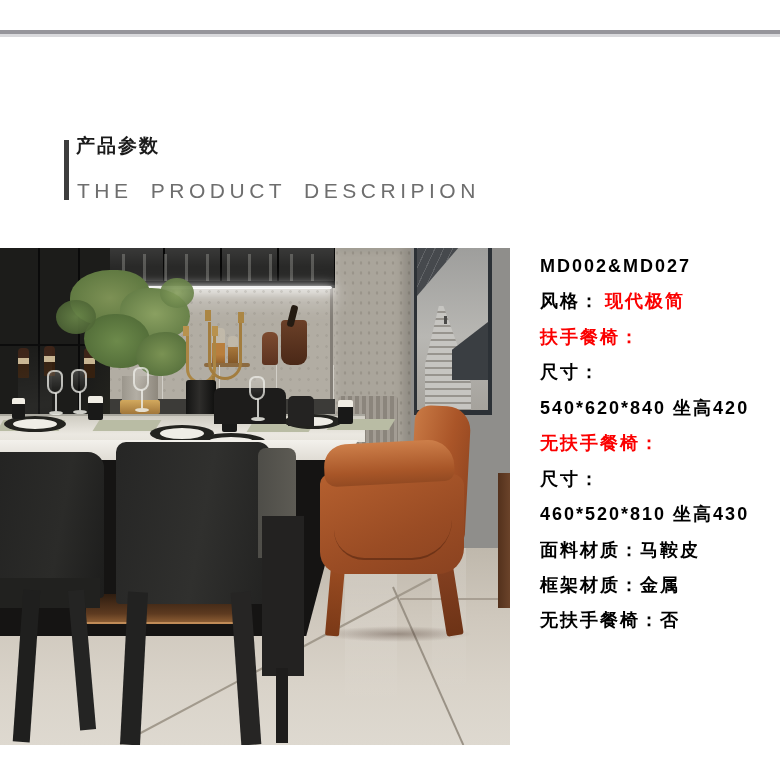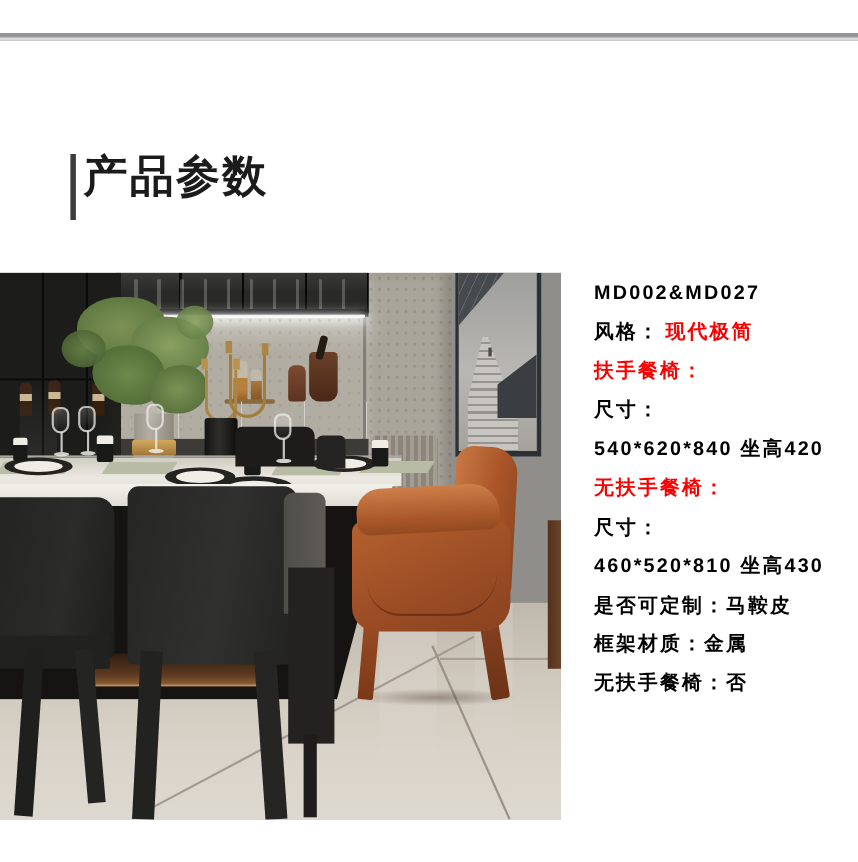--- a/index.html
+++ b/index.html
@@ -8,21 +8,21 @@
     position:relative; width:780px; height:784px; background:#fff; overflow:hidden;
     font-family:"Liberation Sans","DejaVu Sans",sans-serif;
   }
   .abs { position:absolute; }
 
   
   .top-rule { left:0; top:30px; width:780px; height:7px; background:#96959b; border-bottom:3px solid #d9d9dc; }
 
   
   .accent-bar { left:64px; top:140px; width:5px; height:60px; background:#3d3d3d; }
-  .title-cn { left:76px; top:133px; font-size:40px; font-weight:bold; color:#1b1b1b; letter-spacing:2px; white-space:nowrap; }
+  .title-cn { left:76px; top:133px; font-size:19px; font-weight:bold; color:#1b1b1b; letter-spacing:2px; white-space:nowrap; }
   .title-en { left:77px; top:179px; font-size:21px; color:#6e6e6e; letter-spacing:4.5px; word-spacing:8px; white-space:nowrap; }
 
   
   .specs { left:540px; top:249px; width:238px; }
   .spec-line { display:block; line-height:35.45px; height:35.45px; font-size:18px; font-weight:bold;
                color:#000; letter-spacing:2px; white-space:nowrap; }
   .spec-line [data-color="red"] { color:#fb0000; }
   .spec-line .v:empty { display:none; }
   .spec-line .v { margin-left:5px; }
 
@@ -203,20 +203,21 @@
 </style>
 </head>
 <body>
 
 <div class="page">
 
   <div class="abs top-rule"></div>
 
   <div class="abs accent-bar"></div>
   <div class="abs title-cn">产品参数</div>
+  <div class="abs title-en">THE PRODUCT DESCRIPION</div>
 
   <div class="abs photo">
     <div class="p-wall-right"></div>
     <div class="p-floor"></div>
     <div class="p-floor-shine1"></div>
     <div class="p-floor-shine2"></div>
     <div class="p-seam1"></div>
     <div class="p-seam2"></div>
     <div class="p-seam3"></div>
 
@@ -347,18 +348,18 @@
 
   <div class="abs specs">
     <div class="spec-line"><span class="t">MD002&amp;MD027</span></div>
     <div class="spec-line"><span class="t">风格：</span><span class="t v" data-color="red">现代极简</span></div>
     <div class="spec-line"><span class="t" data-color="red">扶手餐椅：</span></div>
     <div class="spec-line"><span class="t">尺寸：</span></div>
     <div class="spec-line"><span class="t">540*620*840 坐高420</span></div>
     <div class="spec-line"><span class="t" data-color="red">无扶手餐椅：</span></div>
     <div class="spec-line"><span class="t">尺寸：</span></div>
     <div class="spec-line"><span class="t">460*520*810 坐高430</span></div>
-    <div class="spec-line"><span class="t">是否可定制：马鞍皮</span></div>
+    <div class="spec-line"><span class="t">面料材质：马鞍皮</span></div>
     <div class="spec-line"><span class="t">框架材质：金属</span></div>
     <div class="spec-line"><span class="t">无扶手餐椅：否</span></div>
   </div>
 
 </div>
 
 </body></html>

